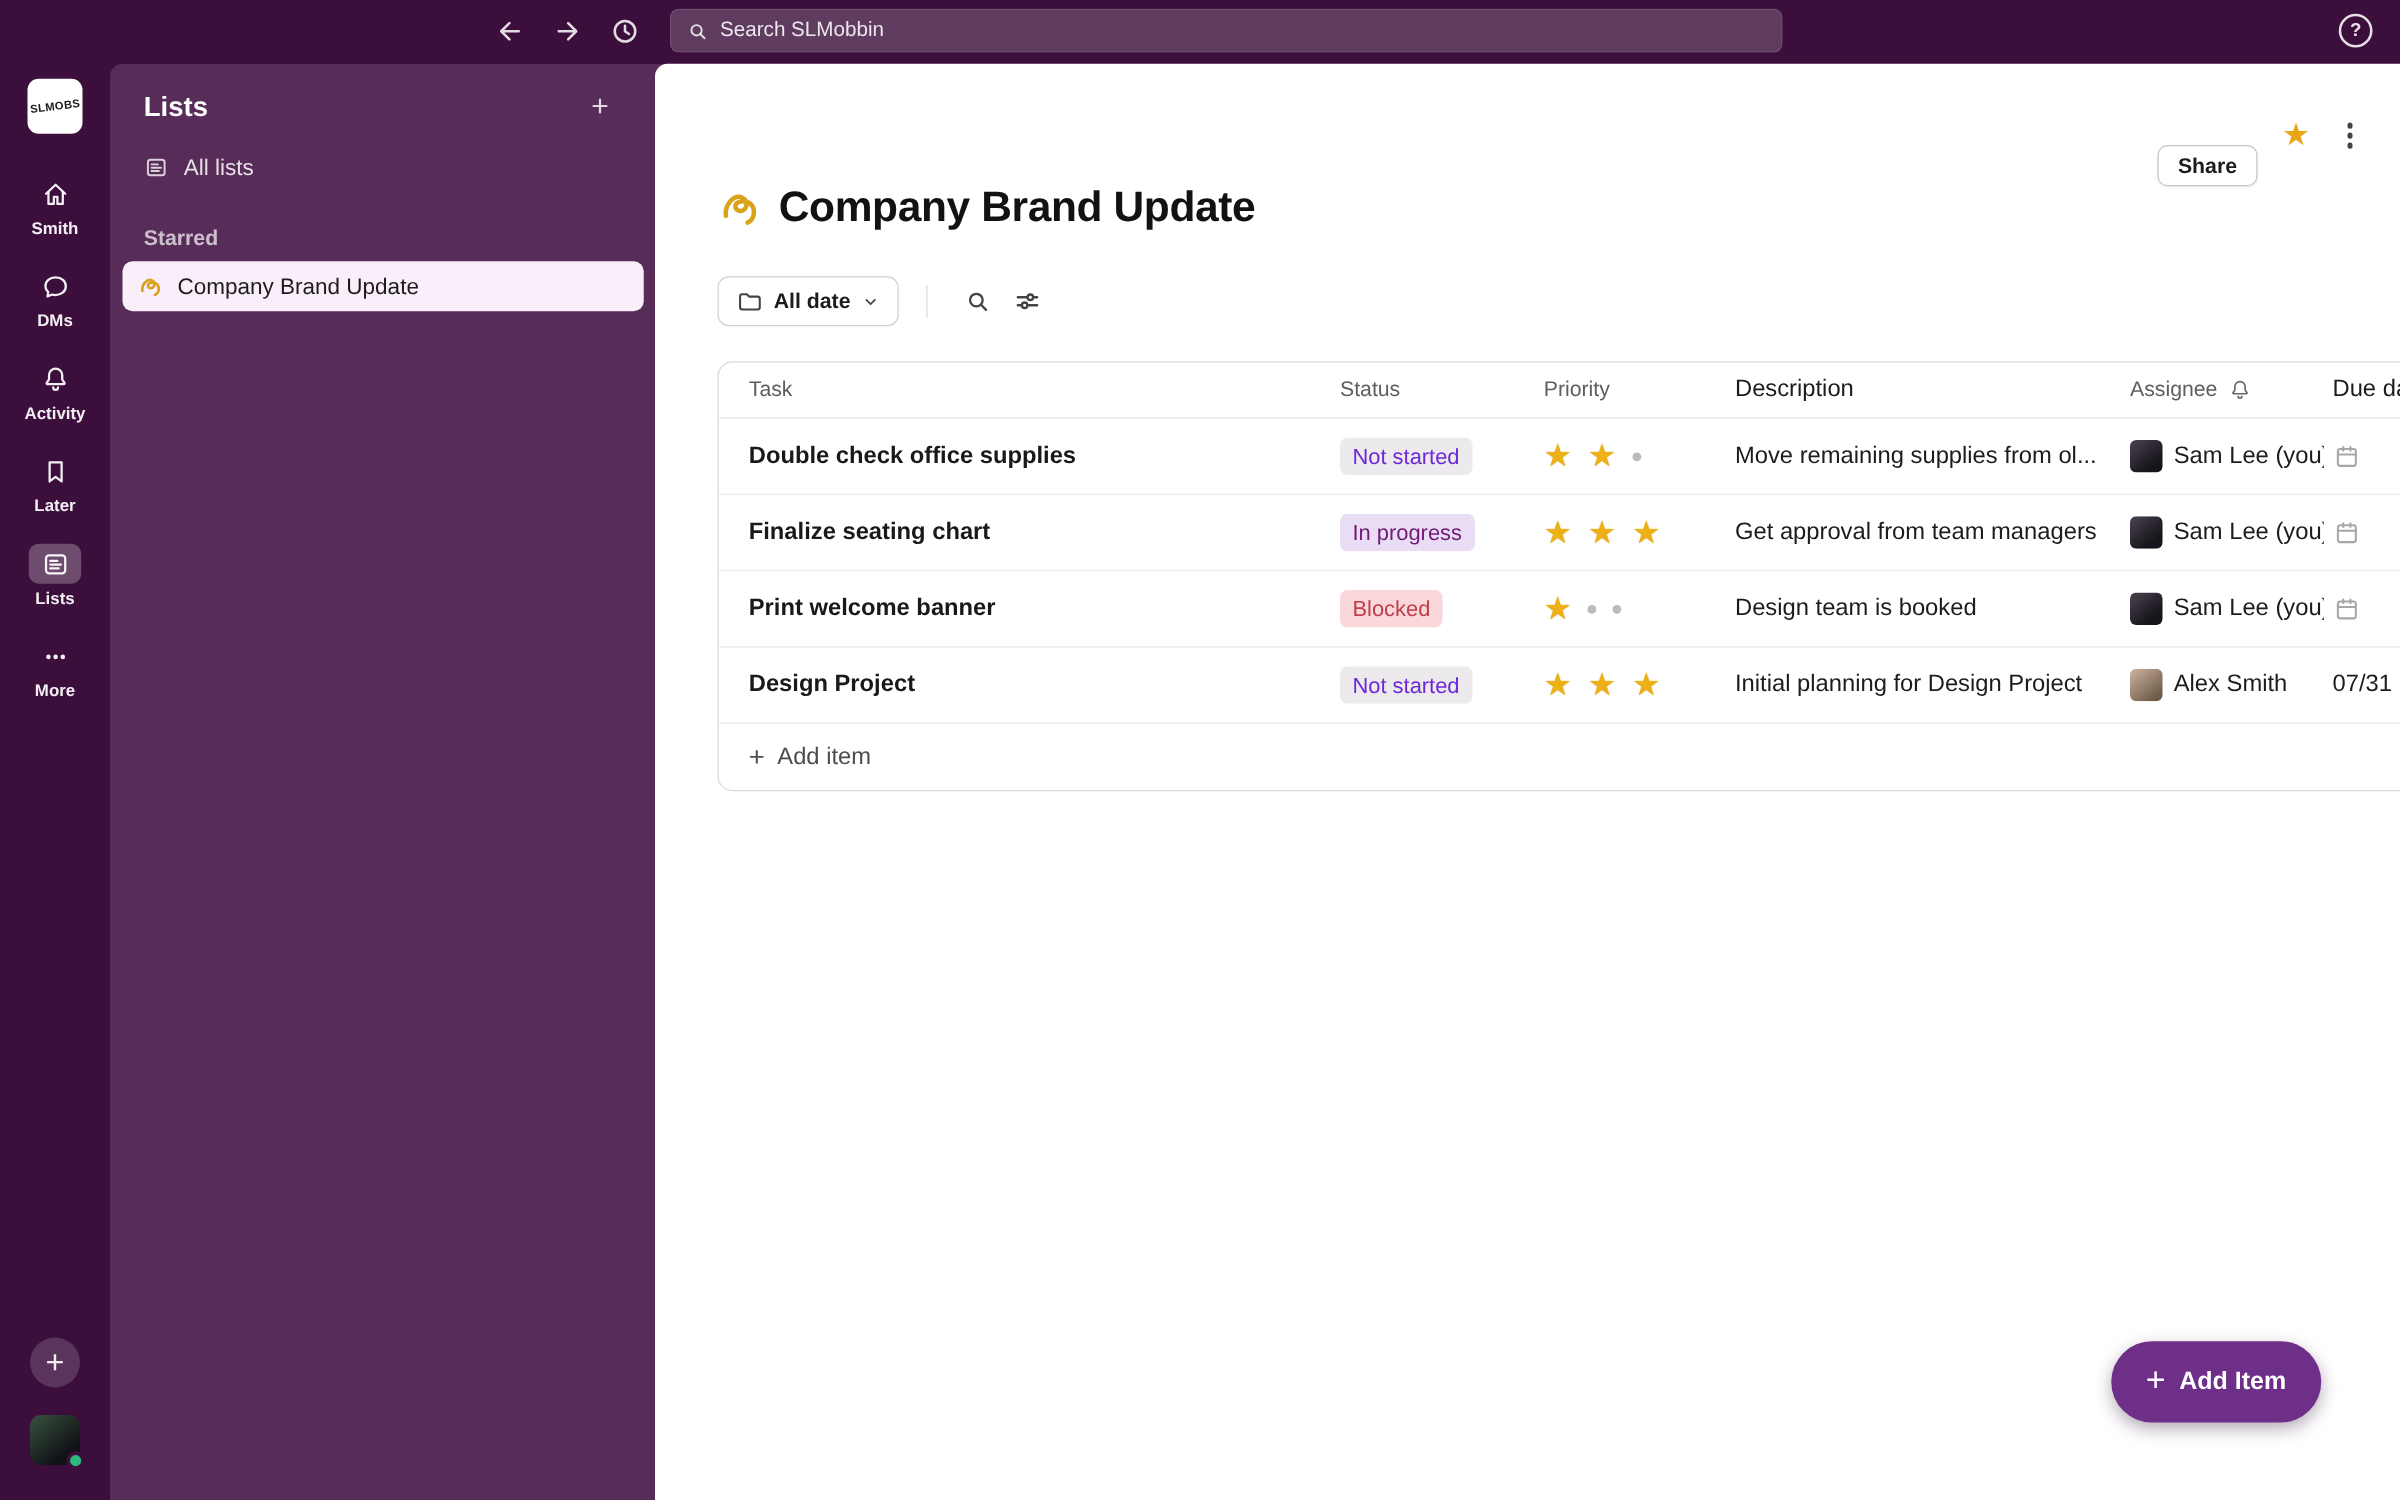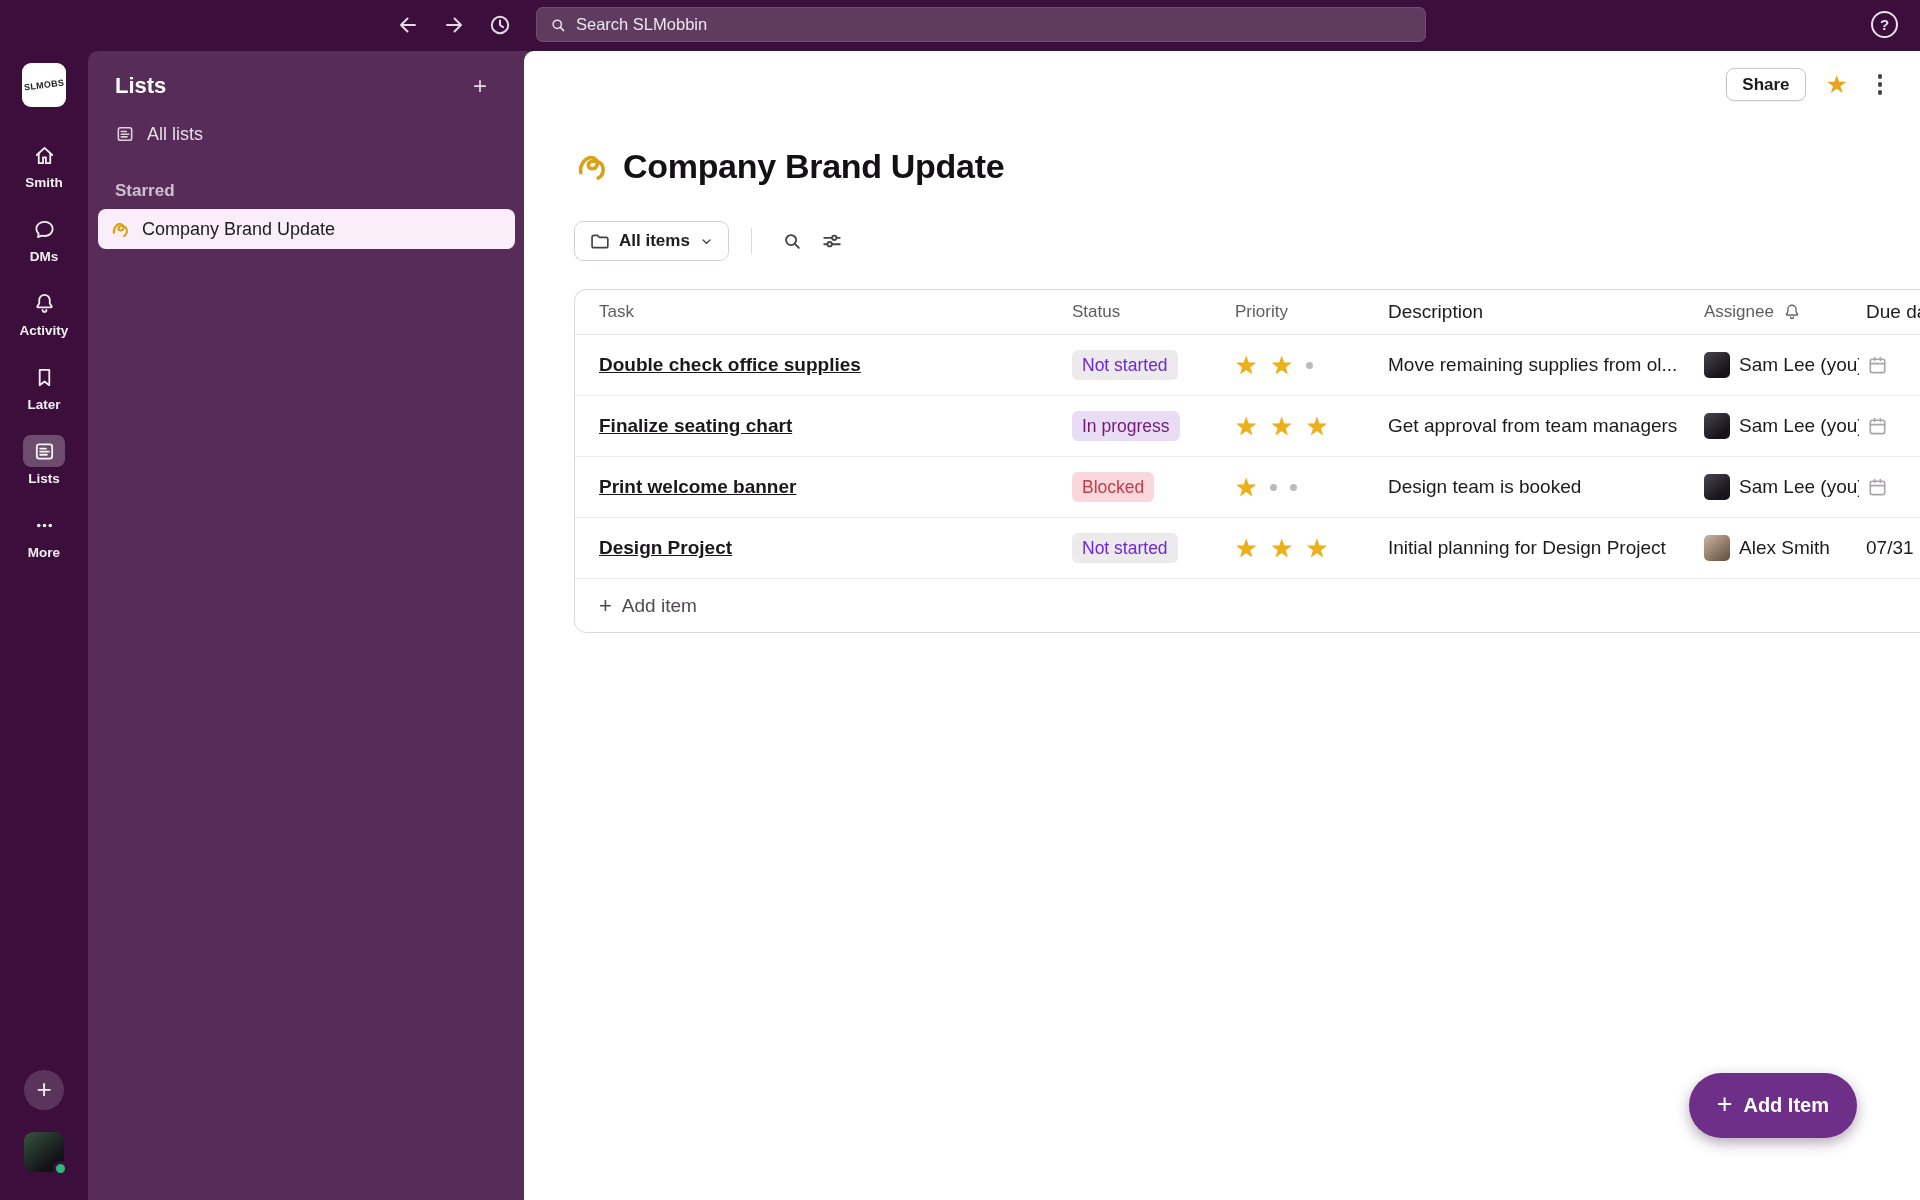--- a/index.html
+++ b/index.html
@@ -55,21 +55,21 @@
   .sb-item-all svg { width:20px; height:20px; color:#ffffffc9; }
   .sb-section { margin:30px 0 0 27px; font-size:17px; font-weight:600; color:rgba(255,255,255,0.70); }
   .sb-starred { display:flex; align-items:center; gap:11px; margin:8px 9px 0 10px; height:40px; padding:0 12px;
     border-radius:8px; background:#f9eef9; color:#1d1c1d; font-size:18px; font-weight:500; cursor:pointer; }
   .loop-ic { flex:none; }
 
   
   .page-controls { position:absolute; top:17px; right:28px; display:flex; align-items:center; gap:20px; }
   .share-btn { height:33px; padding:0 15px; background:#fff; border:1px solid #c9c4c9; border-radius:8px;
     font-size:17px; font-weight:600; color:#1d1c1d; display:flex; align-items:center; cursor:pointer;
-    box-shadow:0 1px 2px rgba(0,0,0,0.06); font-family:inherit; }
+    box-shadow:0 1px 2px rgba(0,0,0,0.06); font-family:inherit;margin-top:48px; }
   .star-ctl { font-size:25px; color:#e8a617; cursor:pointer; line-height:1; }
   .kebab { width:24px; height:28px; display:flex; flex-direction:column; align-items:center; justify-content:center;
     gap:3.5px; cursor:pointer; }
   .kebab i { width:4.5px; height:4.5px; border-radius:50%; background:#454245; }
 
   
   .title-row { position:absolute; top:96px; left:50px; display:flex; align-items:center; gap:13px; }
   .title-row h1 { font-size:34px; font-weight:900; color:#131113; letter-spacing:-0.3px; }
   .toolbar { position:absolute; top:170px; left:50px; display:flex; align-items:center; height:40px; }
   .filter-btn { display:flex; align-items:center; gap:9px; height:40px; padding:0 14px;
@@ -82,21 +82,21 @@
   .icon-btn svg { width:22px; height:22px; }
 
   
   .ltable { position:absolute; top:238px; left:50px; width:1446px; background:#fff;
     border:1px solid #dcd8dc; border-radius:12px; overflow:hidden; }
   .thead, .trow, .addrow { display:grid; grid-template-columns:497px 163px 153px 316px 162px 155px; align-items:center; }
   .thead { height:45px; border-bottom:1px solid #e6e2e6; color:#615c61; font-size:17px; }
   .trow { height:61px; border-bottom:1px solid #eceaec; }
   .cell { display:flex; align-items:center; overflow:hidden; white-space:nowrap; }
   .c-task { padding-left:24px; }
-  .trow .c-task { font-size:19px; font-weight:700; color:#1a181a; cursor:pointer;text-decoration:underline; }
+  .trow .c-task { font-size:19px; font-weight:700; color:#1a181a; cursor:pointer; }
   .badge { display:inline-flex; align-items:center; height:30px; padding:0 10px; border-radius:6px;
     font-size:17.5px; font-weight:500; cursor:pointer; }
   .badge.not-started { background:#eceaec; color:#6d28d9; }
   .badge.in-progress { background:#e9ddf6; color:#701a75; }
   .badge.blocked { background:#f9d7da; color:#c03d4d; }
   .c-priority { gap:13px; cursor:pointer; }
   .star { font-size:25px; color:#edb016; line-height:1; text-shadow:0 0 1px #cf951a; }
   .pdot { width:7px; height:7px; border-radius:50%; background:#bdb9bd; }
   .c-desc { font-size:19px; color:#1d1c1d; cursor:pointer; }
   .c-assignee { gap:9px; cursor:pointer; }
@@ -255,21 +255,21 @@
             <path d="M4.5 15.8C3.6 9.5 9 4.2 13.2 6.1 17 7.8 15.6 13.4 12 13.2 8.8 13 8.6 8.8 12.2 8.2c4.6-.8 8 2.2 7.1 7-.4 2-1.5 3.4-3.3 4.2"></path>
           </svg>
         <h1>Company Brand Update</h1>
       </div>
 
       <div class="toolbar">
         <button class="filter-btn">
           <svg width="21" height="21" viewBox="0 0 24 24" fill="none" stroke="currentColor" stroke-width="1.9" stroke-linejoin="round">
               <path d="M3.5 7c0-1.1.9-2 2-2h4.2l2 2.2h7.8c1.1 0 2 .9 2 2V17c0 1.1-.9 2-2 2h-14c-1.1 0-2-.9-2-2V7z"></path>
             </svg>
-          <span>All items</span>
+          <span>All date</span>
           <svg width="15" height="15" viewBox="0 0 24 24" fill="none" stroke="currentColor" stroke-width="2.2" stroke-linecap="round" stroke-linejoin="round">
               <path d="M6.5 9.5 12 15l5.5-5.5"></path>
             </svg>
         </button>
         <div class="tb-divider"></div>
         <div class="icon-btn">
           <svg viewBox="0 0 24 24" fill="none" stroke="currentColor" stroke-width="2" stroke-linecap="round">
               <circle cx="11" cy="11" r="5.5"></circle>
               <path d="M15.2 15.2 19.5 19.5"></path>
             </svg>

